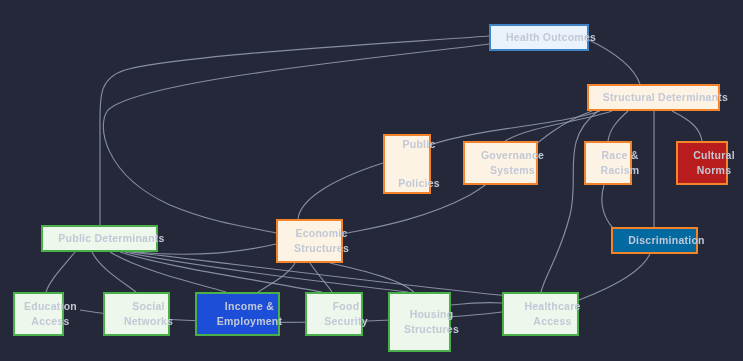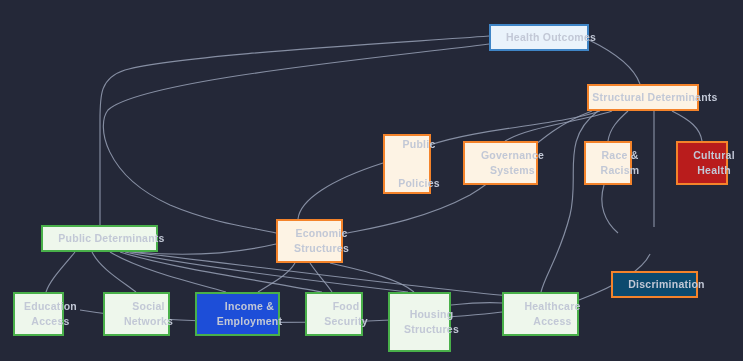--- a/index.html
+++ b/index.html
@@ -92,47 +92,47 @@
       <path d="M 125 252 C 190 266 340 284 408 292" class="edge" stroke="#97a0b5"></path>
       <path d="M 130 252 C 220 262 420 288 510 296" class="edge" stroke="#97a0b5"></path>
       <path d="M 135 252 C 200 258 250 250 276 244" class="edge" stroke="#97a0b5"></path>
       <path d="M 451 305 C 470 303 490 302 502 303" class="edge" stroke="#97a0b5"></path>
       <path d="M 80 310 C 200 330 420 322 502 312" class="edge" stroke="#97a0b5"></path>
     </svg>
   <div id="node-layer">
       <div class="node blue" style="left: 489px; top: 24px; width: 100px; height: 27px; background: rgb(234, 243, 251); border-color: rgb(63, 133, 198);">
         <span class="line">Health Outcomes</span>
       </div>
-      <div class="node orange" style="left: 587px; top: 84px; width: 112px; height: 27px; background: rgb(253, 243, 228); border-color: rgb(244, 131, 42);">
+      <div class="node orange" style="left: 587px; top: 84px; width: 133px; height: 27px; background: rgb(253, 243, 228); border-color: rgb(244, 131, 42);">
         <span class="line">Structural Determinants</span>
       </div>
       <div class="node orange" style="left: 383px; top: 134px; width: 48px; height: 60px; background: rgb(253, 243, 228); border-color: rgb(244, 131, 42); gap: 24px;">
         <span class="line">Public</span>
         <span class="line">Policies</span>
       </div>
       <div class="node orange" style="left: 463px; top: 141px; width: 75px; height: 44px; background: rgb(253, 243, 228); border-color: rgb(244, 131, 42);">
         <span class="line">Governance</span>
         <span class="line">Systems</span>
       </div>
       <div class="node orange" style="left: 584px; top: 141px; width: 48px; height: 44px; background: rgb(253, 243, 228); border-color: rgb(244, 131, 42);">
         <span class="line">Race &amp;</span>
         <span class="line">Racism</span>
       </div>
       <div class="node orange" style="left: 676px; top: 141px; width: 52px; height: 44px; background: #b91c1c; border-color: rgb(244, 131, 42);">
         <span class="line">Cultural</span>
-        <span class="line">Health</span>
+        <span class="line">Norms</span>
       </div>
       <div class="node green" style="left: 41px; top: 225px; width: 117px; height: 27px; background: rgb(238, 247, 236); border-color: rgb(73, 176, 74);">
         <span class="line">Public Determinants</span>
       </div>
       <div class="node orange" style="left: 276px; top: 219px; width: 67px; height: 44px; background: rgb(253, 243, 228); border-color: rgb(244, 131, 42);">
         <span class="line">Economic</span>
         <span class="line">Structures</span>
       </div>
-      <div class="node orange" style="left: 611px; top: 227px; width: 87px; height: 27px; background: #0c4a6e; border-color: rgb(244, 131, 42); margin-top: 44px;">
+      <div class="node orange" style="left: 611px; top: 227px; width: 87px; height: 27px; background: #0369a1; border-color: rgb(244, 131, 42);">
         <span class="line">Discrimination</span>
       </div>
       <div class="node green" style="left: 13px; top: 292px; width: 51px; height: 44px; background: rgb(238, 247, 236); border-color: rgb(73, 176, 74);">
         <span class="line">Education</span>
         <span class="line">Access</span>
       </div>
       <div class="node green" style="left: 103px; top: 292px; width: 67px; height: 44px; background: rgb(238, 247, 236); border-color: rgb(73, 176, 74);">
         <span class="line">Social</span>
         <span class="line">Networks</span>
       </div>

